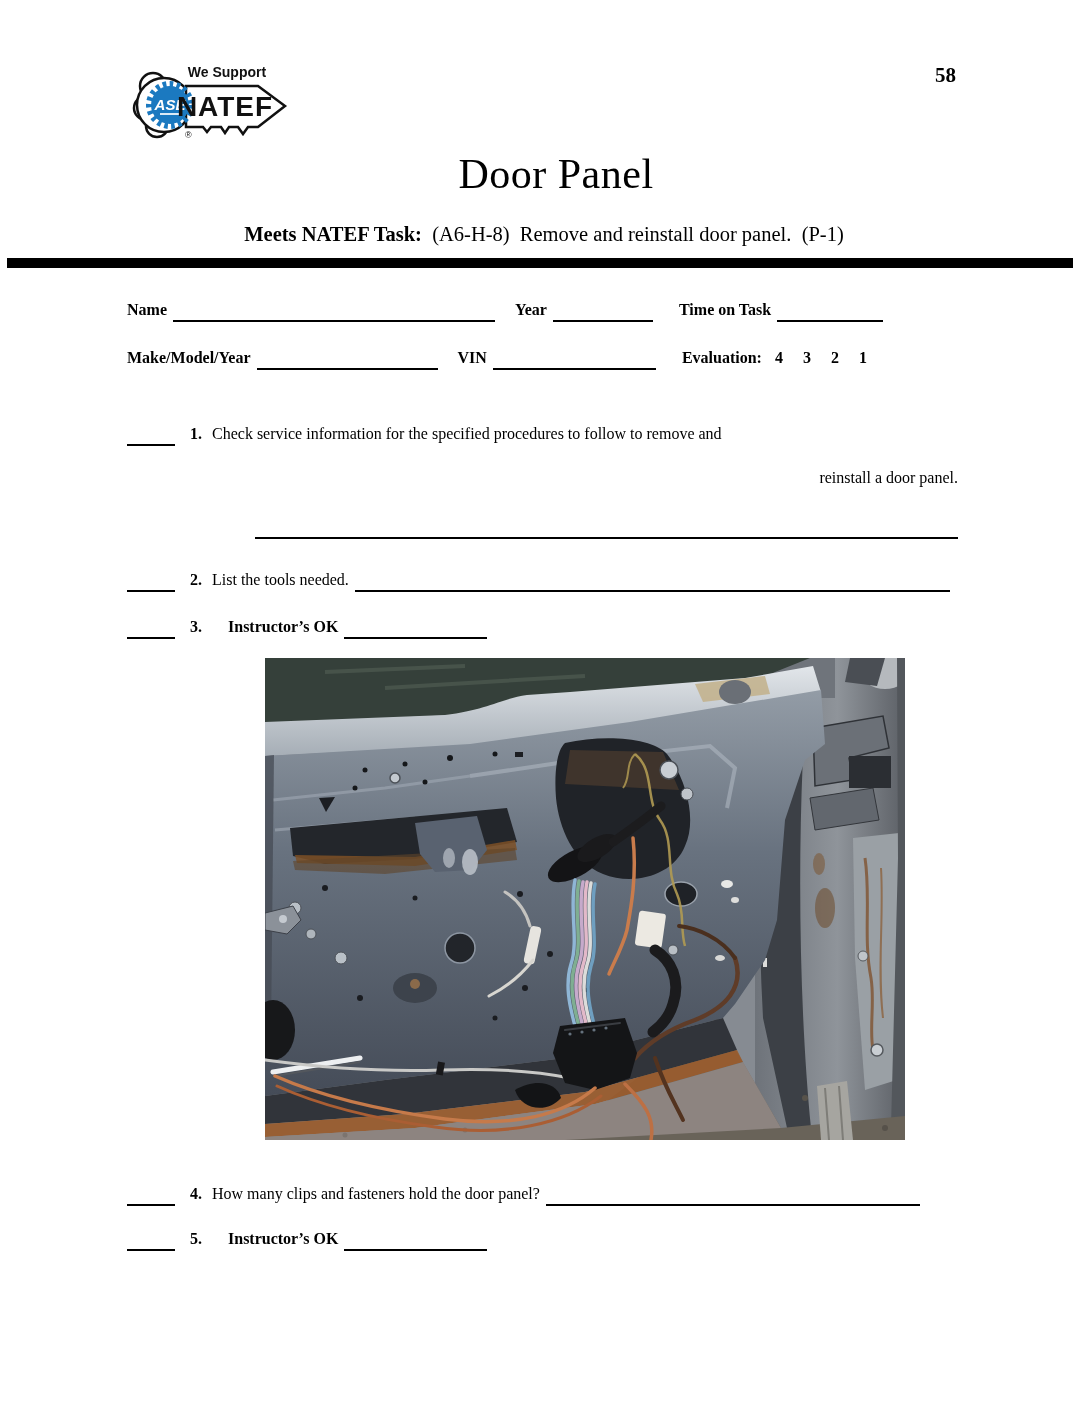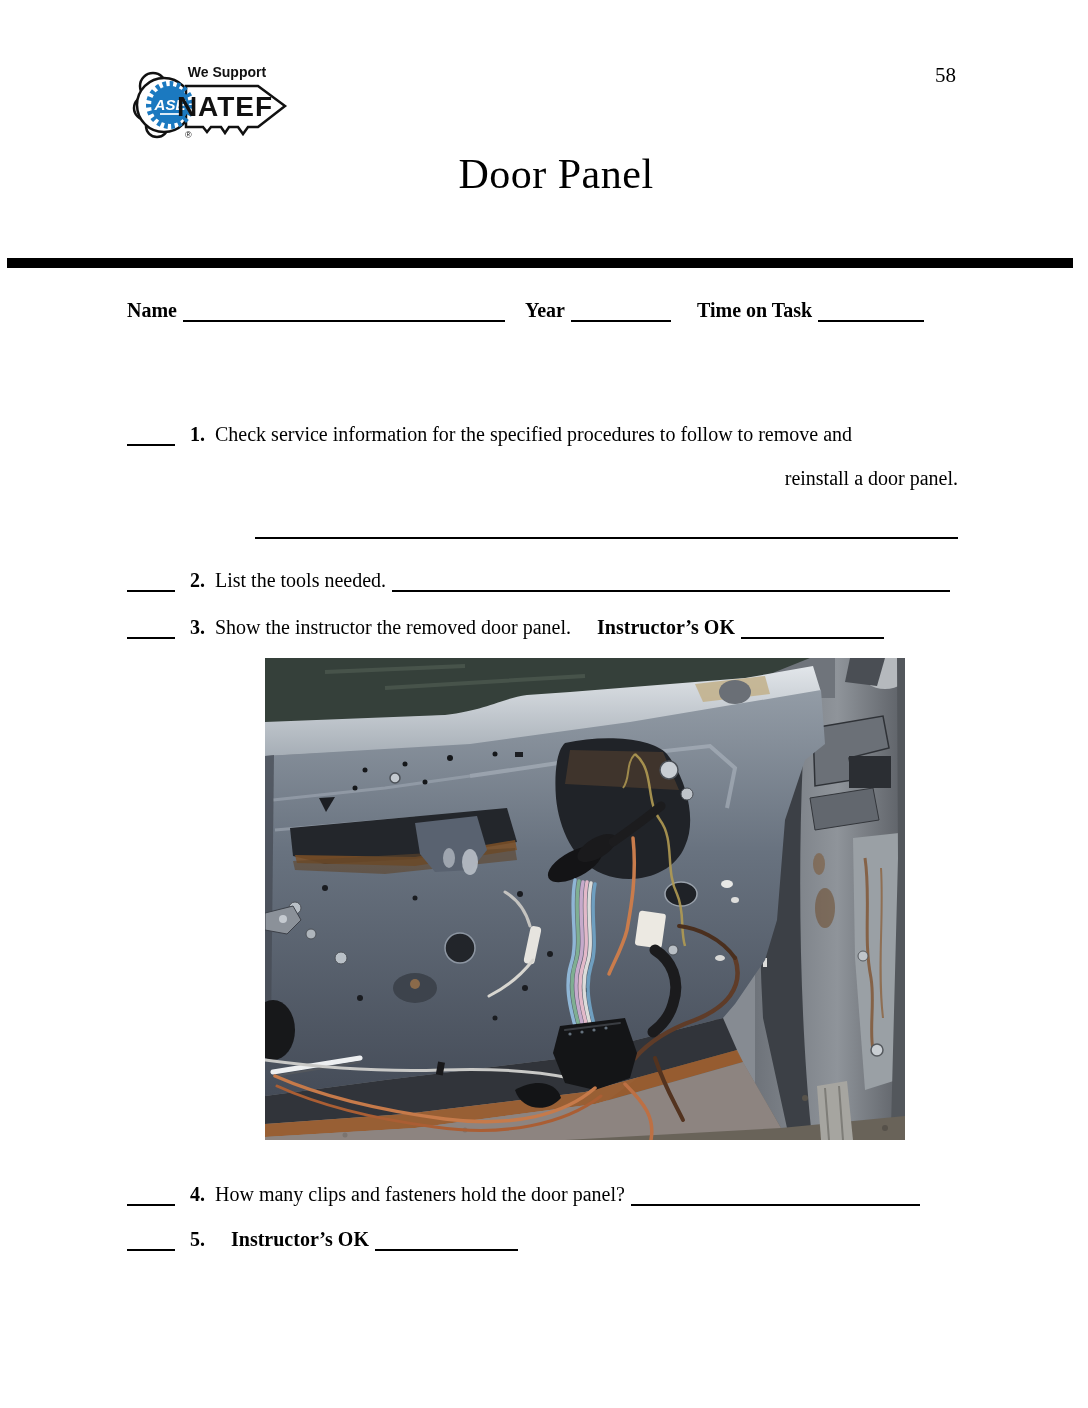--- a/index.html
+++ b/index.html
@@ -1,24 +1,24 @@
 <!DOCTYPE html>
 <html><head>
 <meta charset="utf-8">
 <style>
   html,body{margin:0;padding:0;background:#fff;}
   .page{position:relative;width:1088px;height:1408px;background:#ffffff;
         font-family:"Liberation Serif",serif;color:#000;overflow:hidden;}
   .abs{position:absolute;}
   .b{font-weight:bold;}
-  .pagenum{left:935px;top:63px;font-size:21px;font-weight:normal;}
+  .pagenum{left:935px;top:63px;font-size:21px;font-weight:bold;}
   .title{left:12px;top:150px;width:100%;text-align:center;font-size:42px;font-weight:normal;letter-spacing:.5px;}
   .subtitle{left:0;top:223px;width:100%;text-align:center;font-size:20.5px;white-space:pre-wrap;}
   .rule{left:7px;top:258px;width:1066px;height:10px;background:#000;}
-  .row{position:absolute;display:flex;align-items:flex-end;font-size:20px;line-height:24px;white-space:nowrap;}
+  .row{position:absolute;display:flex;align-items:flex-end;font-size:16px;line-height:24px;white-space:nowrap;}
   .blank{border-bottom:2px solid #000;height:24px;flex:0 0 auto;margin-left:6px;}
   .grow{flex:1 1 auto;}
   .ml13{margin-left:13px;} .ml15{margin-left:15px;} .ml20{margin-left:20px;} .ml26{margin-left:26px;} .ml10{margin-left:10px;}
   .lead{width:48px;margin-left:0;}
   .hrblank{position:absolute;border-top:2px solid #000;height:0;}
   .photo{left:265px;top:658px;width:640px;height:482px;}
   svg text{font-family:"Liberation Sans",sans-serif;}
 </style>
 </head>
 <body>
@@ -40,31 +40,43 @@
     <circle cx="38" cy="49" r="19" fill="#1b79c0"></circle>
     <text x="38" y="54" text-anchor="middle" font-size="15" font-style="italic" font-weight="bold" fill="#fff">ASE</text>
     <rect x="28" y="57" width="20" height="2" fill="#ffffff" opacity="0.85"></rect>
 
     <text x="95" y="21" text-anchor="middle" font-size="14" font-weight="bold" fill="#111">We Support</text>
     <text x="93" y="60" text-anchor="middle" font-size="28" font-weight="bold" letter-spacing="1" fill="#111">NATEF</text>
     <text x="53" y="82" font-size="9" fill="#111">®</text>
   </svg>
 
   <div class="abs title">Door Panel</div>
+  <div class="abs subtitle"><span class="b">Meets NATEF Task:</span><span>  (A6-H-8)  Remove and reinstall door panel.  (P-1)</span></div>
   <div class="abs rule"></div>
 
   <div class="row" style="left:127px;top:296px;width:821px;">
     <span class="b">Name</span>
     <span class="blank" style="width:322px;"></span>
     <span class="b ml20">Year</span>
     <span class="blank" style="width:100px;"></span>
     <span class="b ml26">Time on Task</span>
     <span class="blank" style="width:106px;"></span>
   </div>
 
+  <div class="row" style="left:127px;top:344px;width:834px;">
+    <span class="b">Make/Model/Year</span>
+    <span class="blank" style="width:181px;"></span>
+    <span class="b ml20">VIN</span>
+    <span class="blank" style="width:163px;"></span>
+    <span class="b ml26">Evaluation:</span>
+    <span class="b ml13">4</span>
+    <span class="b ml20">3</span>
+    <span class="b ml20">2</span>
+    <span class="b ml20">1</span>
+  </div>
 
   <div class="row" style="left:127px;top:420px;">
     <span class="blank lead"></span>
     <span class="b ml15">1.</span>
     <span class="ml10">Check service information for the specified procedures to follow to remove and</span>
   </div>
   <div class="row" style="left:218px;top:466px;width:740px;flex-direction:column;">
     <span>reinstall a door panel.</span>
     <span class="blank grow"></span>
   </div>
@@ -73,21 +85,20 @@
   <div class="row" style="left:127px;top:566px;width:823px;">
     <span class="blank lead"></span>
     <span class="b ml15">2.</span>
     <span class="ml10">List the tools needed.</span>
     <span class="blank grow"></span>
   </div>
 
   <div class="row" style="left:127px;top:613px;">
     <span class="blank lead"></span>
     <span class="b ml15">3.</span>
-    <span class="ml10">Show the instructor the removed door panel.</span>
     <span class="b ml26">Instructor’s OK</span>
     <span class="blank" style="width:143px;"></span>
   </div>
 
   <svg class="abs photo" viewBox="0 0 640 482" preserveAspectRatio="none">
 
     <defs>
       <linearGradient id="gDoor" x1="0" x2="0" y1="0" y2="1">
         <stop offset="0" stop-color="#939ca6"></stop>
           <stop offset=".4" stop-color="#68727f"></stop>

